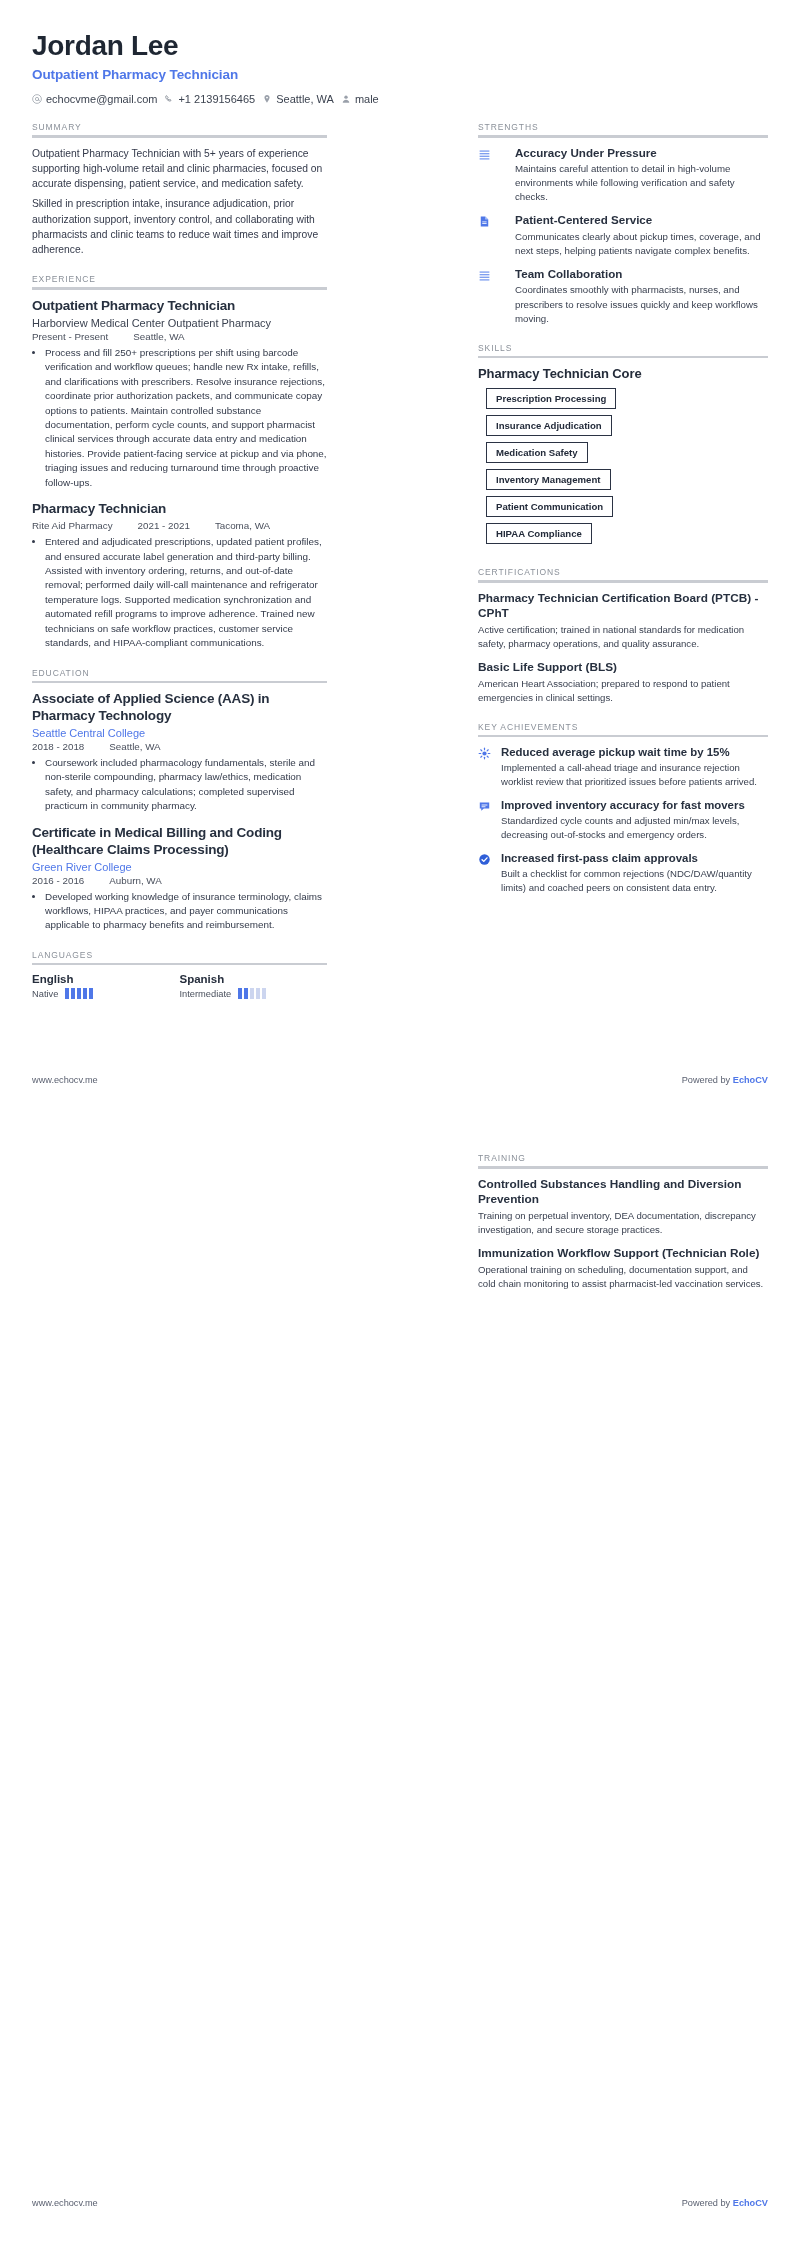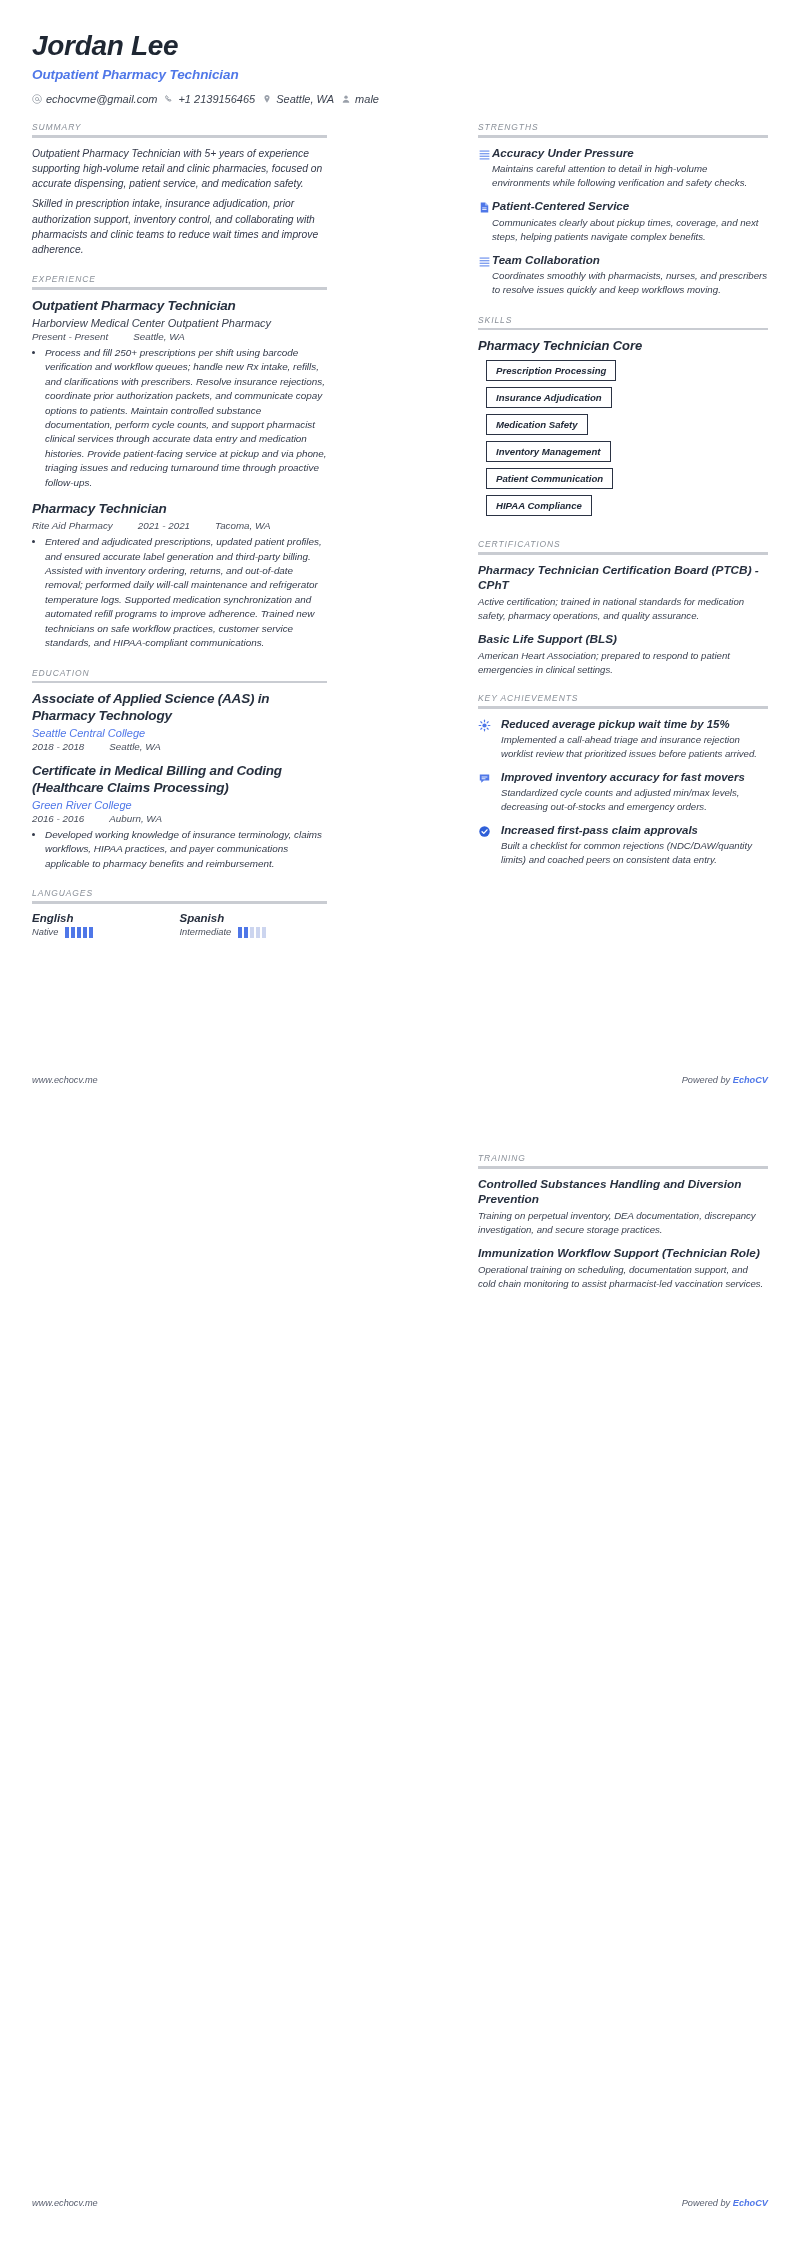--- a/index.html
+++ b/index.html
@@ -7,21 +7,20 @@
     width: 794px;
     background: #ffffff;
     font-family: "Liberation Sans", sans-serif;
     color: #2c3444;
   }
   .page {
     position: relative;
     width: 630px;
     min-height: 2246px;
     background: #ffffff;
-    font-style: italic;
   }
   
   .sheet {
     position: relative;
     width: 794px;
     height: 1123px;
     padding: 30px 26px 0 32px;
   }
   .sheet2 {
     position: relative;
@@ -116,21 +115,21 @@
   ul.bullets li {
     font-size: 9.9px;
     line-height: 1.46;
     color: #333a4a;
     margin-bottom: 1px;
   }
 
   
   .strength {
     display: flex;
-    gap: 0;
+    gap: 23px;
     margin-bottom: 9px;
   }
   .strength-ico {
     flex: 0 0 14px;
     margin-top: 1px;
   }
   .strength-title {
     font-size: 11.6px;
     font-weight: 700;
     color: #28303f;
@@ -335,20 +334,23 @@
           <div class="sec-label">EDUCATION</div>
           <div class="sec-rule"></div>
 
           <div class="entry">
             <div class="entry-title">Associate of Applied Science (AAS) in Pharmacy Technology</div>
             <div class="entry-org link">Seattle Central College</div>
             <div class="entry-meta">
               <span>2018 - 2018</span>
               <span>Seattle, WA</span>
             </div>
+            <ul class="bullets">
+              <li>Coursework included pharmacology fundamentals, sterile and non-sterile compounding, pharmacy law/ethics, medication safety, and pharmacy calculations; completed supervised practicum in community pharmacy.</li>
+            </ul>
           </div>
 
           <div class="entry">
             <div class="entry-title">Certificate in Medical Billing and Coding (Healthcare Claims Processing)</div>
             <div class="entry-org link">Green River College</div>
             <div class="entry-meta">
               <span>2016 - 2016</span>
               <span>Auburn, WA</span>
             </div>
             <ul class="bullets">

